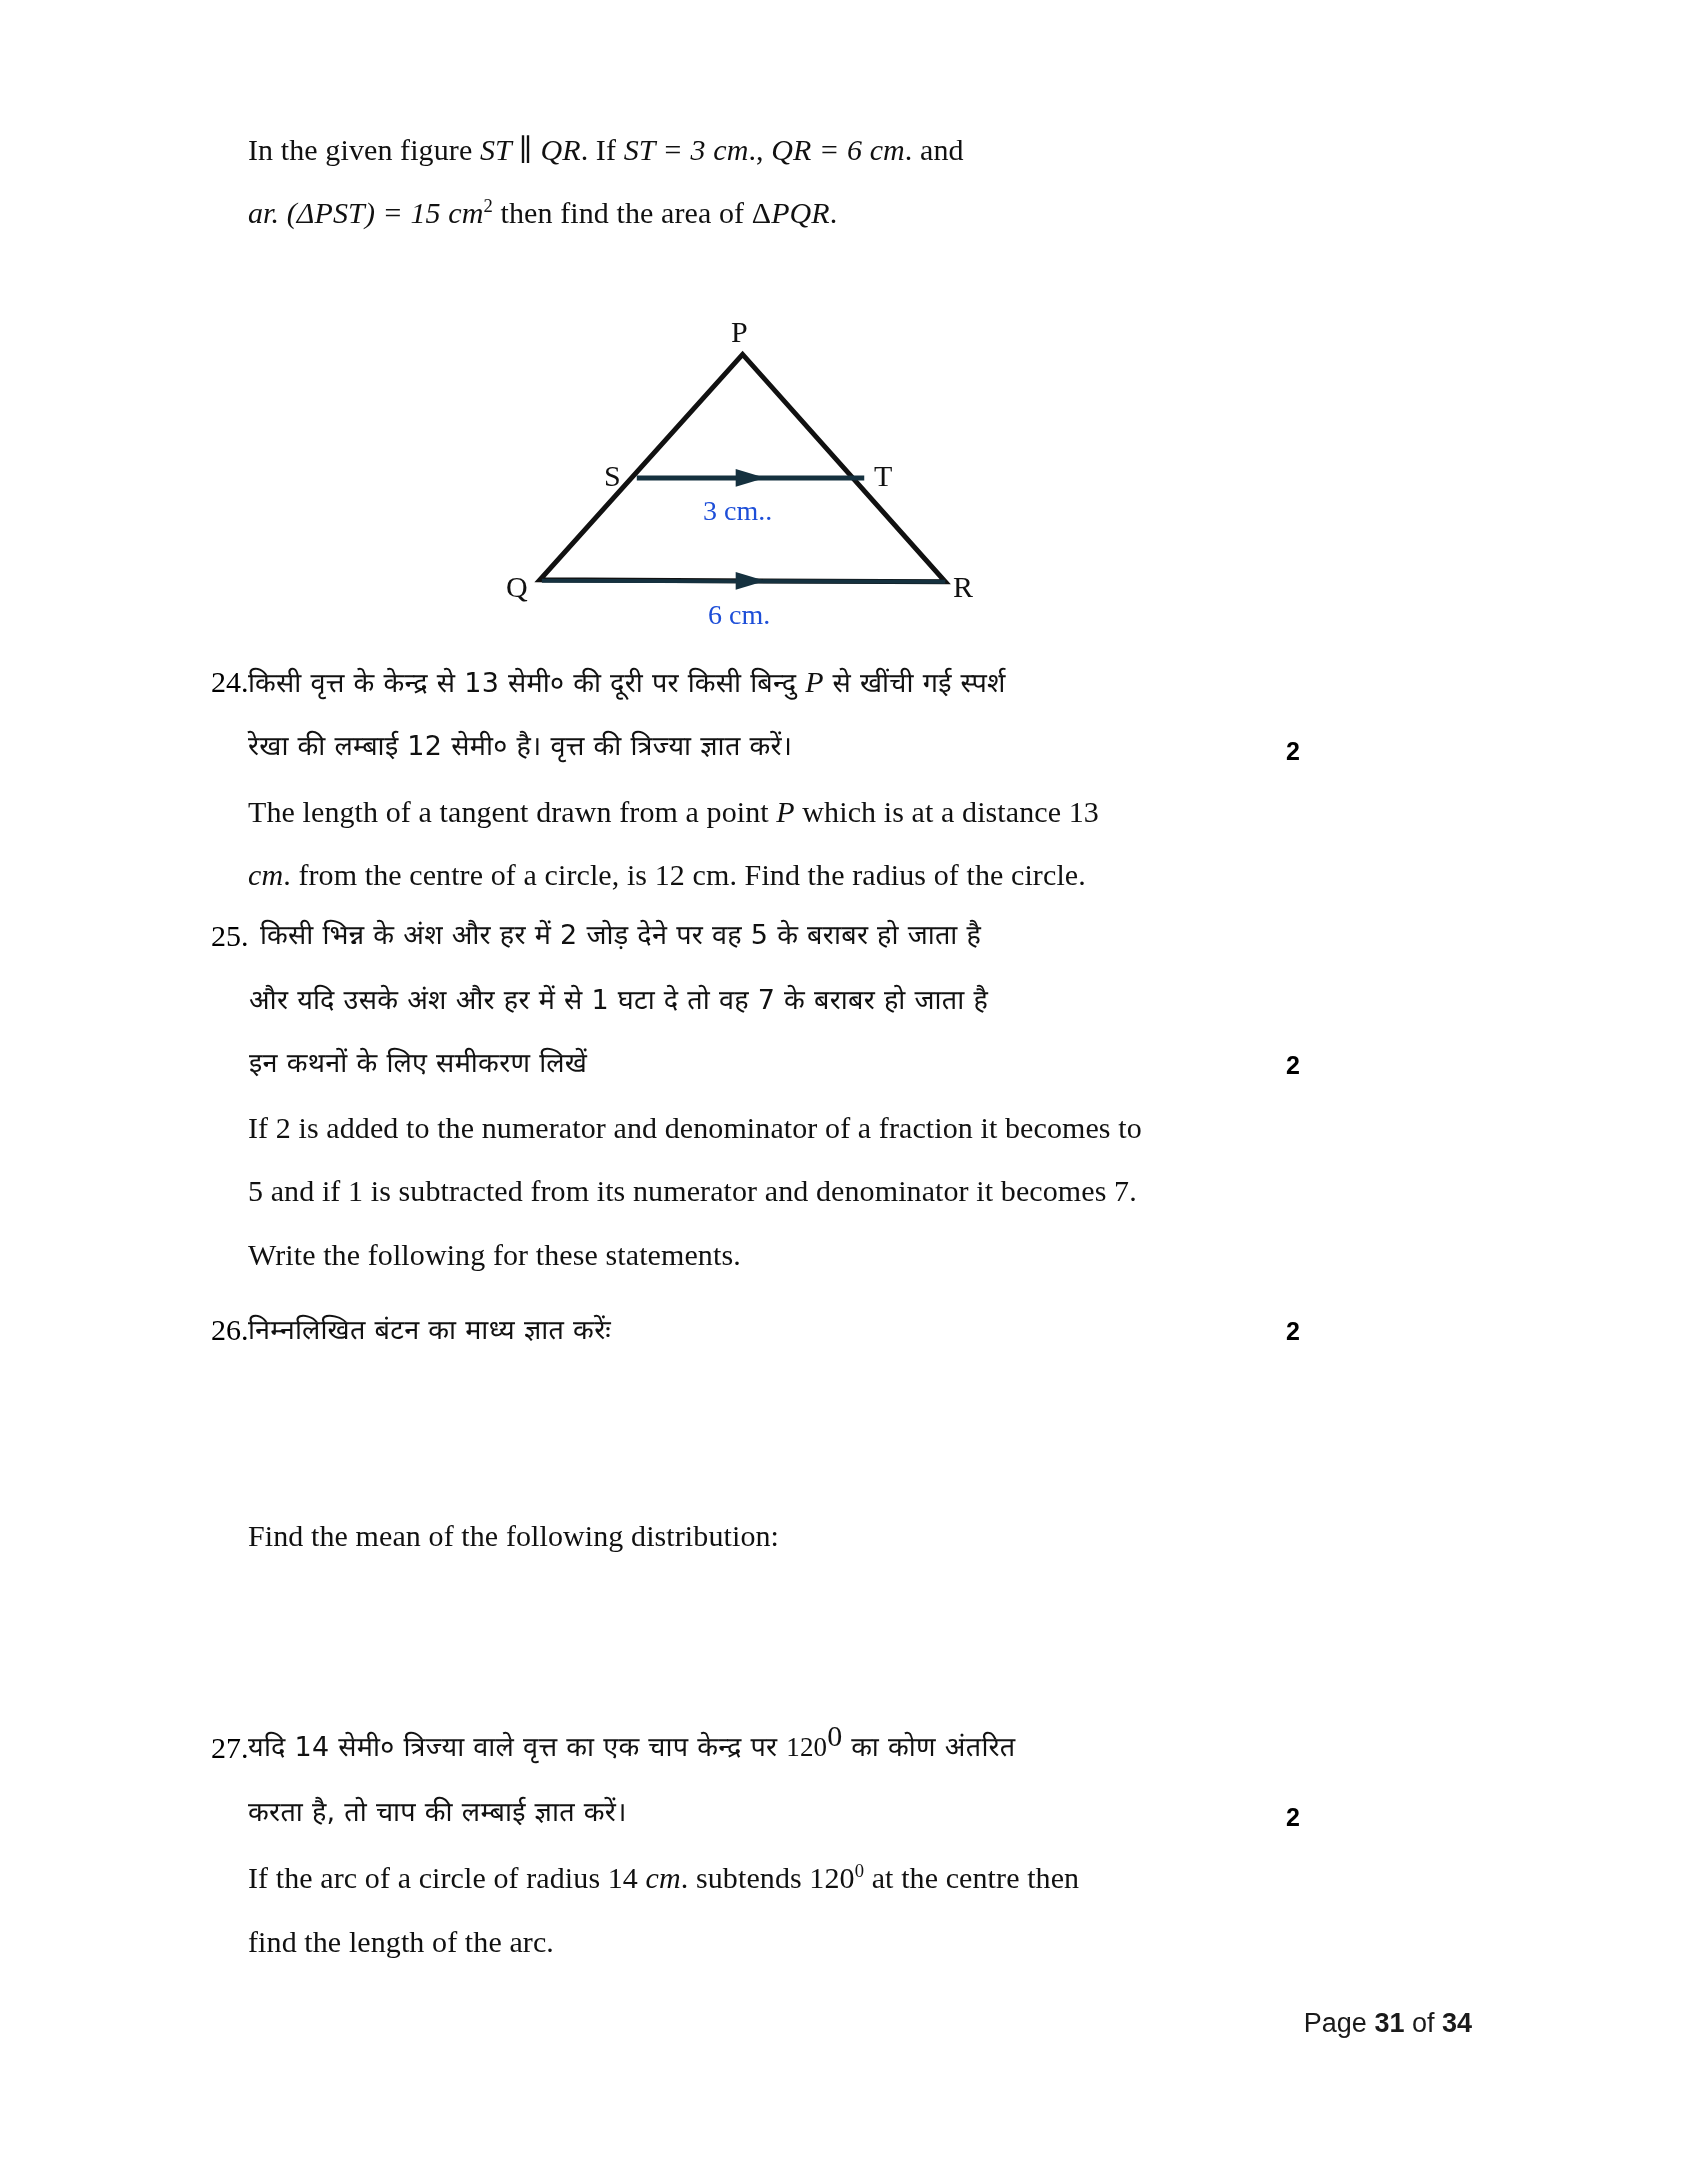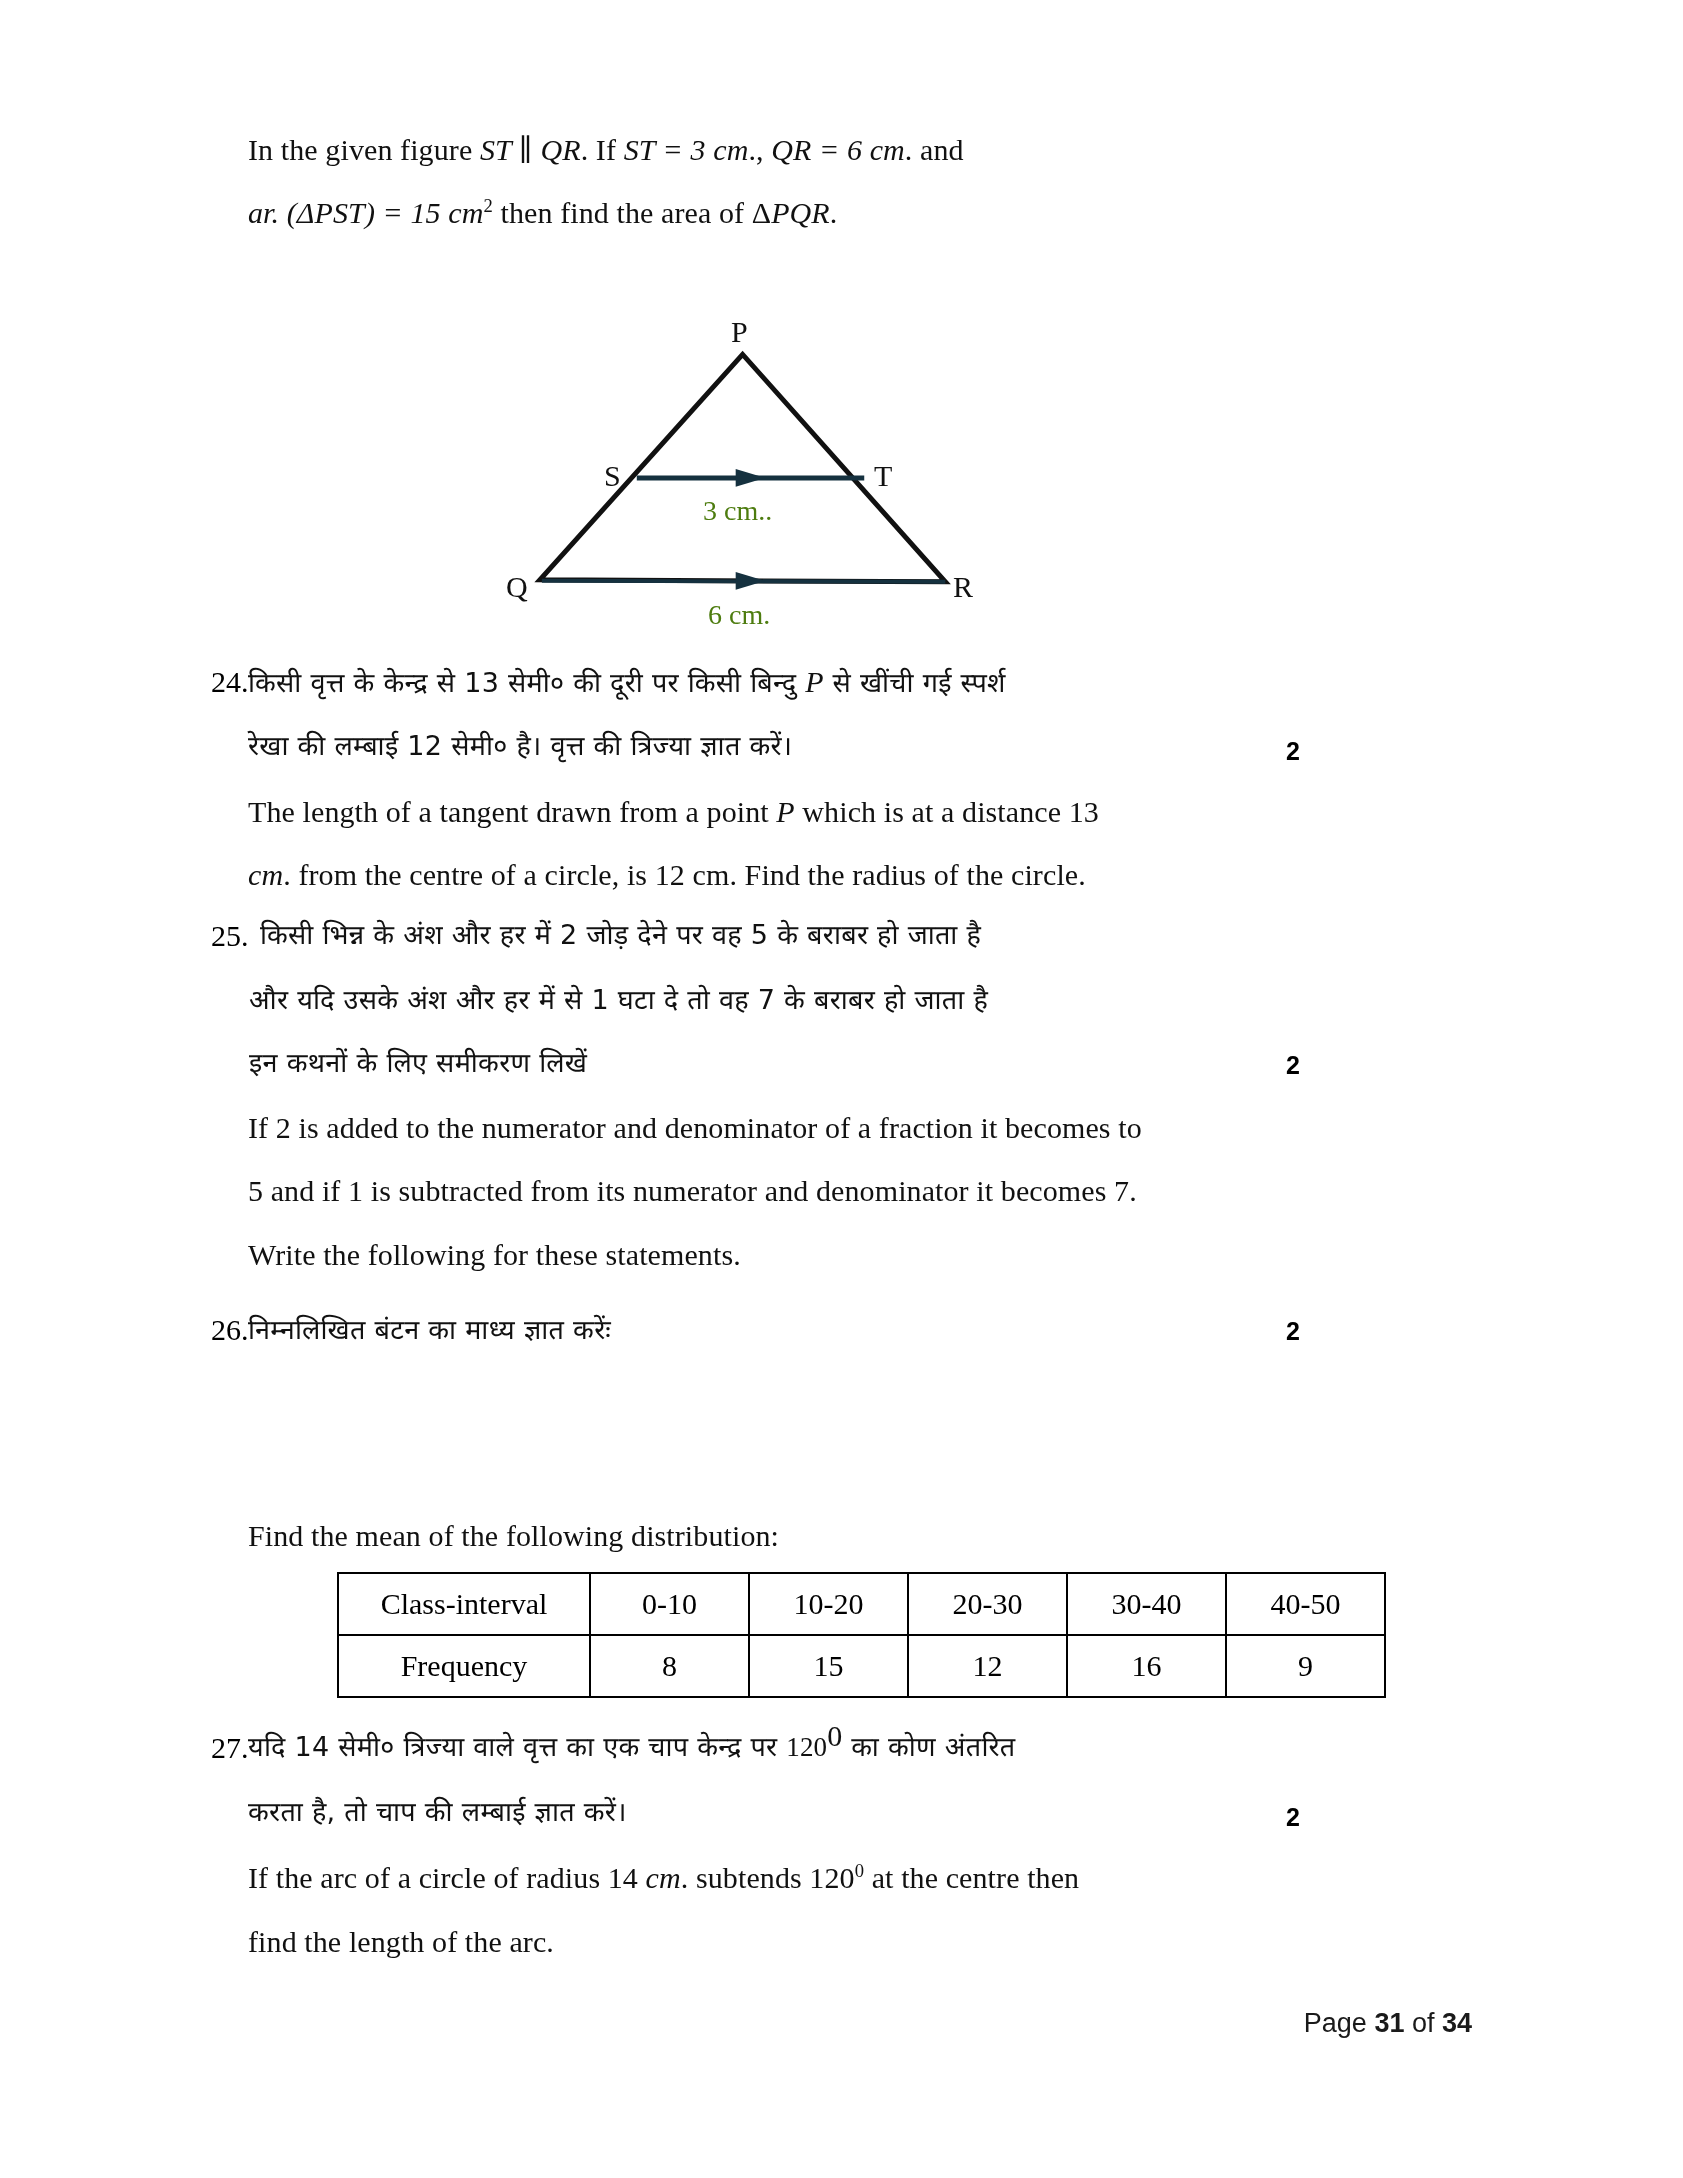--- a/index.html
+++ b/index.html
@@ -76,21 +76,21 @@
   .figlabel {
     position: absolute;
     font-family: "Liberation Serif", "DejaVu Serif", serif;
     font-size: 30px;
     color: #111;
   }
   .figdim {
     position: absolute;
     font-family: "Liberation Serif", "DejaVu Serif", serif;
     font-size: 28px;
-    color: #4d7c0f;
+    color: #1d4ed8;
   }
 
   
   .dtable {
     position: absolute;
     border-collapse: collapse;
     table-layout: fixed;
   }
   .dtable td {
     border: 2px solid #000;
@@ -189,40 +189,20 @@
   <div class="txt eng" style="left:248px; top:1176px;">5 and if 1 is subtracted from its numerator and denominator it becomes 7.</div>
   <div class="txt eng" style="left:248px; top:1240px;">Write the following for these statements.</div>
 
   <div class="qnum" style="left:211px; top:1313px;">26.</div>
   <div class="txt hin" style="left:248px; top:1316px;">निम्नलिखित बंटन का माध्य ज्ञात करेंः</div>
   <div class="marks" style="left:1286px; top:1317px;">2</div>
 
 
   <div class="txt eng" style="left:248px; top:1521px;">Find the mean of the following distribution:</div>
 
-  <table class="dtable" style="left:337px; top:1572px;">
-    <tbody>
-      <tr>
-        <td class="col-label">Class-interval</td>
-        <td class="col-data">0-10</td>
-        <td class="col-data">10-20</td>
-        <td class="col-data">20-30</td>
-        <td class="col-data">30-40</td>
-        <td class="col-data">40-50</td>
-      </tr>
-      <tr>
-        <td class="col-label">Frequency</td>
-        <td class="col-data">8</td>
-        <td class="col-data">15</td>
-        <td class="col-data">12</td>
-        <td class="col-data">16</td>
-        <td class="col-data">9</td>
-      </tr>
-    </tbody>
-  </table>
 
   <div class="qnum" style="left:211px; top:1731px;">27.</div>
 
   <div class="txt hin" style="left:248px; top:1733px;">
     <span>यदि 14 सेमी० त्रिज्या वाले वृत्त का एक चाप केन्द्र पर </span><span class="eng" style="font-size:27px;">120</span><sup class="eng">0</sup><span> का कोण अंतरित</span>
   </div>
 
   <div class="txt hin" style="left:248px; top:1798px;">करता है, तो चाप की लम्बाई ज्ञात करें।</div>
 
   <div class="marks" style="left:1286px; top:1803px;">2</div>

